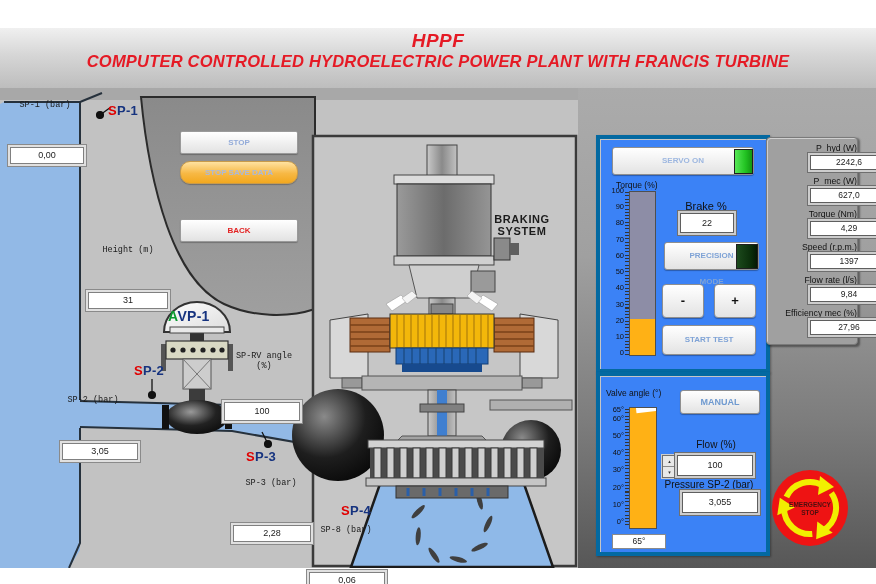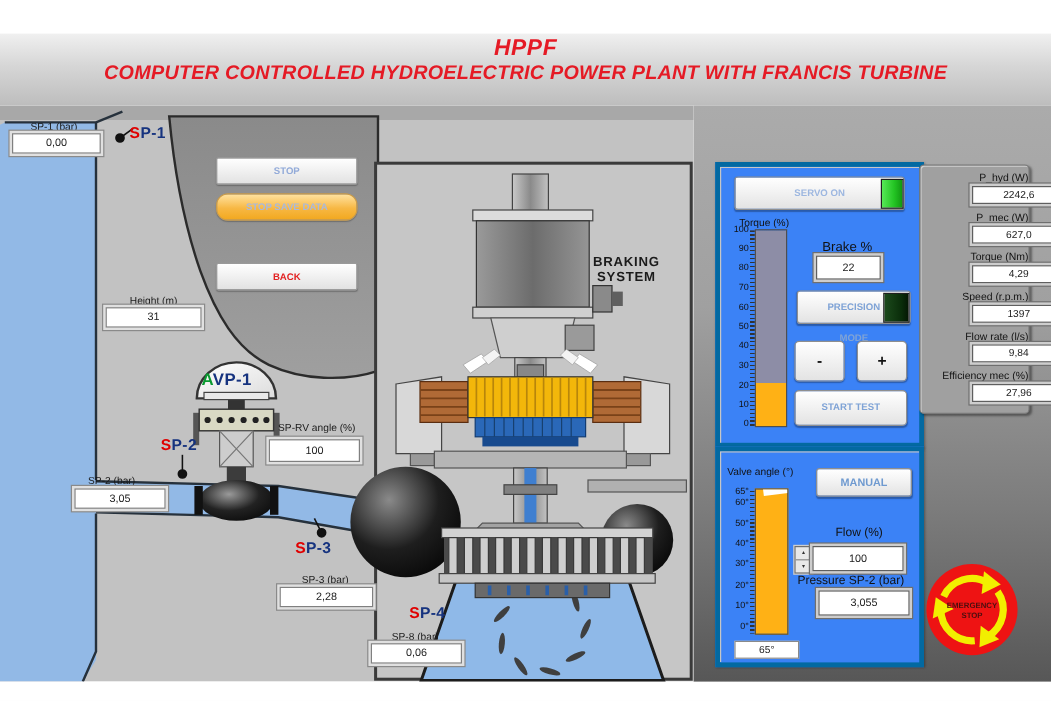--- a/index.html
+++ b/index.html
@@ -9,24 +9,24 @@
 
   
   .title-band{left:0;top:28px;width:876px;height:60px;
     background:linear-gradient(180deg,#f0f0f0 0%,#d6d6d6 45%,#bdbdbd 100%);}
   .title-1{left:0;top:30px;width:876px;text-align:center;font-size:19px;font-weight:bold;
     font-style:italic;letter-spacing:.5px;}
   .title-2{left:0;top:52px;width:876px;text-align:center;font-size:16.5px;font-weight:bold;
     font-style:italic;letter-spacing:.2px;}
 
   
-  .fld-label{font-size:8.5px;color:#1a1a1a;text-align:center;}
+  .fld-label{font-size:8.5px;color:#1a1a1a;text-align:center;font-family:Liberation Mono, monospace;}
   .fld{background:#fff;border:1px solid #808080;
        box-shadow:0 0 0 2px #e0e0e0,0 0 0 3px #8a8a8a;
-       font-size:9px;color:#222;text-align:center;line-height:15px;}
+       font-size:9px;color:#222;text-align:center;line-height:15px;margin-top:36px;}
   .tag{font-size:13px;font-weight:bold;letter-spacing:.3px;}
   .tag-red{color:#e00000;} .tag-blue{color:#16337f;} .tag-green{color:#0a9a30;}
 
   .menu-btn{width:116px;height:21px;border:1px solid #9a9a9a;border-radius:2px;
      background:linear-gradient(180deg,#ffffff 0%,#f2f2f2 45%,#e2e2e2 100%);
      font-size:8px;font-weight:bold;text-align:center;line-height:21px;color:#93abd9;
      box-shadow:0 1px 1px rgba(0,0,0,.25);cursor:pointer;}
   .menu-btn.orange{background:linear-gradient(180deg,#ffe2a0 0%,#f7b844 55%,#f2a81f 100%);
      border-color:#c99b4a;color:#aab9da;border-radius:10px;}
   .menu-btn.back{color:#e32222;}

